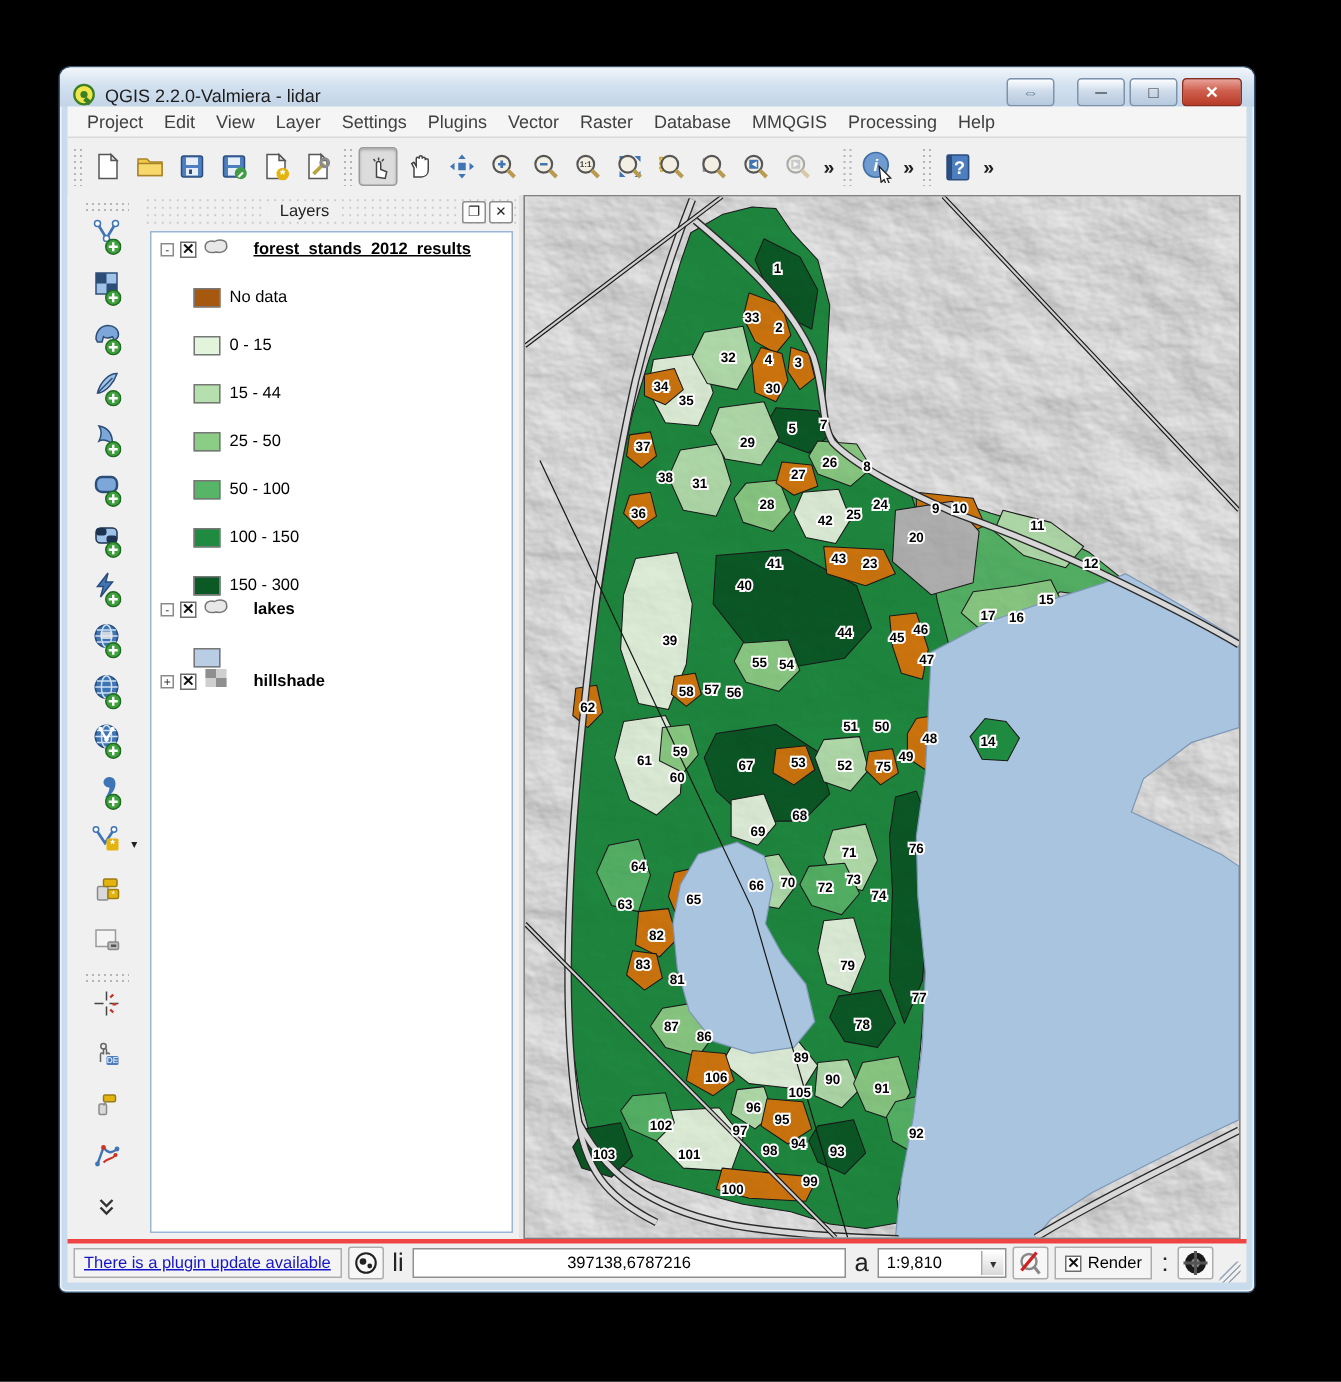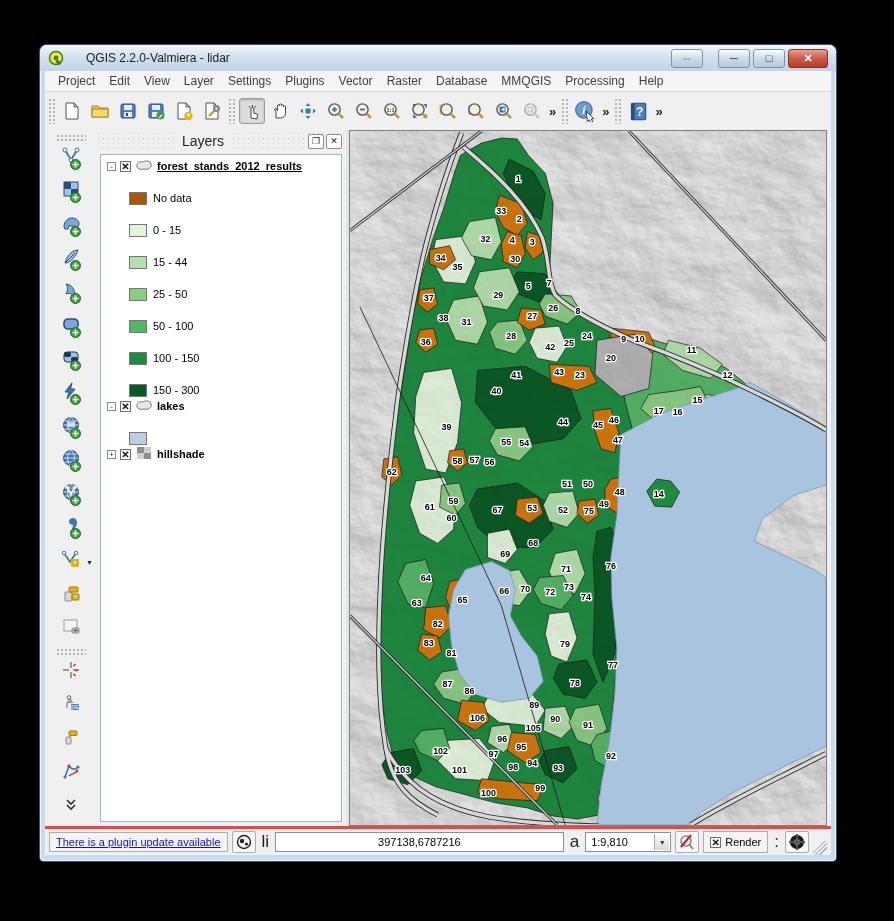--- a/index.html
+++ b/index.html
@@ -1,18 +1,18 @@
 <!DOCTYPE html>
 <html><head>
 <meta charset="utf-8">
 <style>
   html,body{margin:0;padding:0;background:#000;width:894px;height:921px;font-family:"Liberation Sans",sans-serif;}
   *{box-sizing:border-box;}
   .window{position:absolute;left:40px;top:45px;width:796px;height:816px;background:#c9dcee;border-radius:7px 7px 4px 4px;box-shadow:0 0 0 1px #3b5571, inset 0 0 0 1px #eef5fb;}
-  .titlebar{position:absolute;left:0;top:0;width:100%;height:26px;border-radius:7px 7px 0 0;background:linear-gradient(#f2f6fa,#d3e1ef 45%,#c2d4e7);display:flex;align-items:center;padding:0 8px;gap:16px;}
+  .titlebar{position:absolute;left:0;top:0;width:100%;height:26px;border-radius:7px 7px 0 0;background:linear-gradient(#f2f6fa,#d3e1ef 45%,#c2d4e7);display:flex;align-items:flex-end;padding:0 8px;}
   .titlebar .qicon{width:16px;height:16px;margin-right:6px;}
   .title-text{font-size:12px;color:#1c1c1c;}
   .winbtns{margin-left:auto;display:flex;align-items:center;gap:3px;}
   .wbtn{width:32px;height:19px;border:1px solid #7c93ab;border-radius:3px;background:linear-gradient(#fdfefe,#cfdceb 45%,#b6c9dd);display:flex;align-items:center;justify-content:center;font-size:11px;color:#333;font-weight:bold;}
   .wbtn.lang{margin-right:12px;color:#6b7f95;}
   .wbtn.close{background:linear-gradient(#e8a199,#cf5f4d 45%,#b83a28);border-color:#8c2e1f;color:#fff;width:40px;}
   .menubar{position:absolute;left:5px;top:26px;width:786px;height:21px;background:#f5f5f5;border-bottom:1px solid #d9d9d9;display:flex;align-items:center;padding-left:6px;}
   .menu-item{font-size:12px;color:#404040;padding:2px 7px;}
   .toolbar{position:absolute;left:5px;top:47px;width:786px;height:38px;background:#f0f0f0;display:flex;align-items:center;gap:2px;padding-left:2px;}
   .tsep{width:8px;height:26px;background-image:radial-gradient(#b5b5b5 28%,transparent 30%);background-size:4px 4px;margin:0 1px;}
@@ -21,27 +21,27 @@
   .tbtn.disabled{opacity:.45;}
   .tbtn svg{display:block;}
   .chev{font-size:13px;font-weight:bold;color:#222;padding:0 2px;}
   .main{position:absolute;left:5px;top:85px;width:786px;height:696px;background:#f0f0f0;}
   .dock-strip{position:absolute;left:0;top:0;width:51px;height:100%;background:#f0f0f0;display:flex;flex-direction:column;align-items:center;padding-top:4px;}
   .dock-handle{width:30px;height:7px;background-image:radial-gradient(#b5b5b5 30%,transparent 32%);background-size:4px 4px;margin-bottom:3px;}
   .lbtn{width:28px;height:28px;display:flex;align-items:center;justify-content:center;position:relative;margin-bottom:6px;}
   .lbtn .dd{position:absolute;right:-7px;top:11px;font-size:8px;color:#222;}
   .panel{position:absolute;left:51px;top:0;width:250px;height:100%;background:#f0f0f0;}
   .panel-header{height:22px;display:flex;align-items:center;padding:0 4px;background:#f0f0f0;background-image:radial-gradient(#c9c9c9 22%,transparent 24%);background-size:5px 5px;background-position:0 6px;}
-  .panel-title{font-size:14px;color:#222;background:#f0f0f0;padding:0 8px;margin:0 auto;}
+  .panel-title{font-size:11px;color:#222;background:#f0f0f0;padding:0 8px;margin:0 auto;}
   .pbtn{width:16px;height:15px;border:1px solid #8d8d8d;border-radius:2px;background:#fdfdfd;font-size:9px;display:flex;align-items:center;justify-content:center;color:#222;margin-left:2px;}
   .panel-body{position:absolute;left:4px;top:24px;right:4px;bottom:4px;background:#fff;border:1px solid #9ab6d4;overflow:hidden;padding:3px 0 0 4px;}
   .tree-row{display:flex;align-items:center;height:16px;margin-bottom:0px;}
   .expander{width:9px;height:9px;border:1px solid #8a8a8a;background:#fff;font-size:8px;line-height:7px;text-align:center;color:#333;margin:0 4px 0 2px;flex:none;}
   .cb{width:11px;height:11px;border:1px solid #6e6e6e;background:#fff;margin-right:4px;font-size:10px;line-height:9px;text-align:center;font-weight:bold;color:#111;flex:none;}
-  .layer-name{font-size:11px;font-weight:bold;color:#000;margin-left:4px;white-space:nowrap;}
+  .layer-name{font-size:11px;font-weight:bold;color:#000;margin-left:16px;white-space:nowrap;}
   .layer-name.active{text-decoration:underline;}
   .legend-row{display:flex;align-items:center;height:16px;padding-left:24px;margin-top:16px;}
   .swatch{width:18px;height:13px;border:1px solid #777;margin-right:6px;flex:none;}
   .legend-label{font-size:11px;color:#000;white-space:nowrap;}
   .vicon{width:18px;height:12px;flex:none;}
   .splitter{position:absolute;left:301px;top:0;width:3px;height:100%;background:#e4e4e4;}
   .map-wrap{position:absolute;left:304px;top:0;width:478px;height:696px;border:1px solid #808080;background:#bdbdbd;}
   .statusbar{position:absolute;left:5px;top:781px;width:786px;height:29px;background:#f0f0f0;border-top:3px solid #ef4444;display:flex;align-items:center;padding:0 4px;gap:4px;}
   .sb-link{font-size:11px;color:#1414c8;text-decoration:underline;border:1px solid #adadad;padding:3px 6px;background:#f4f4f4;white-space:nowrap;}
   .sb-ibtn{width:24px;height:22px;border:1px solid #adadad;background:#f7f7f7;display:flex;align-items:center;justify-content:center;border-radius:2px;}

